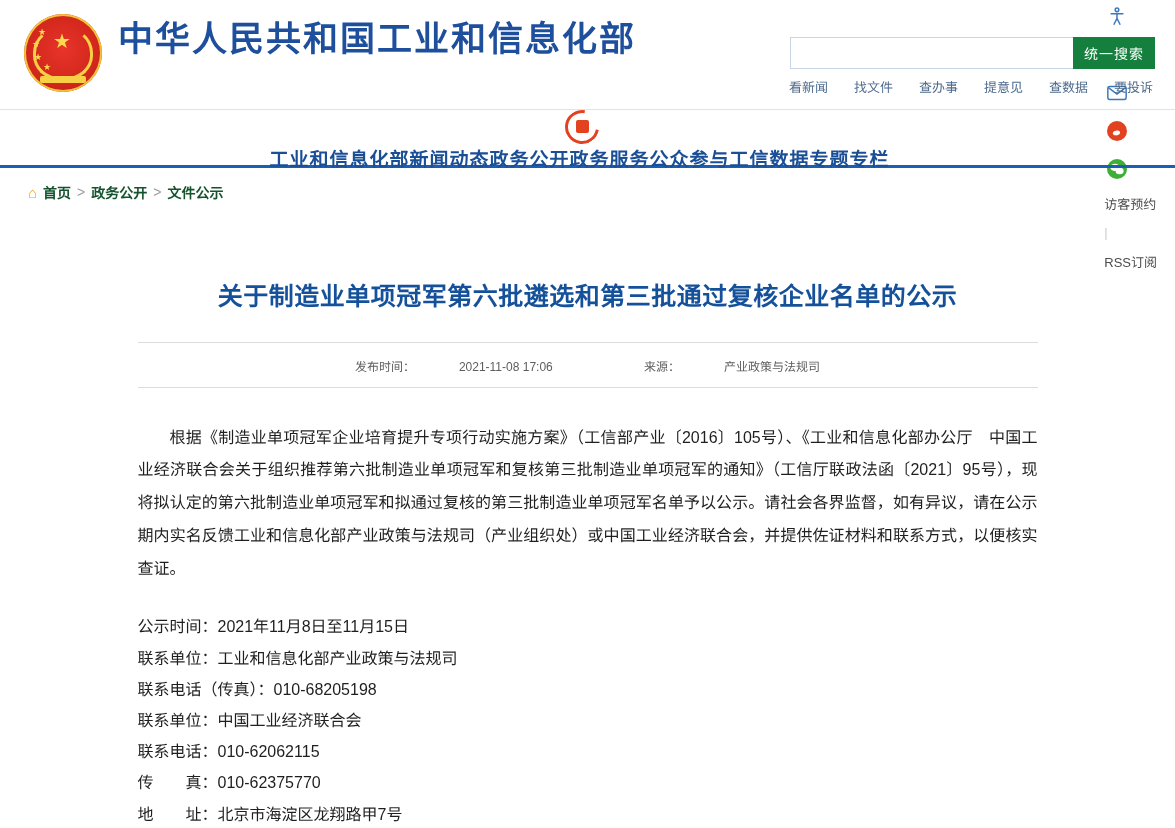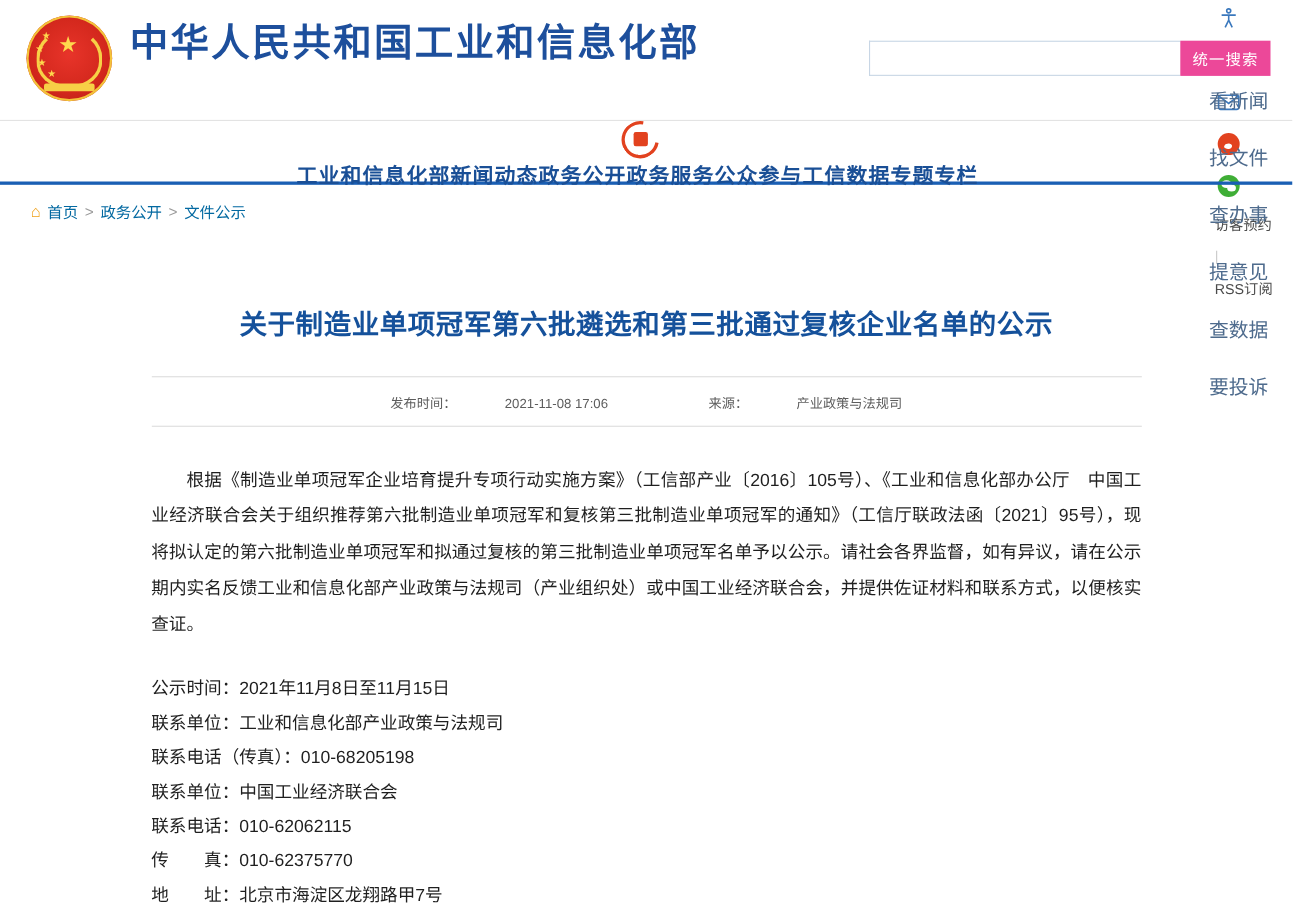--- a/index.html
+++ b/index.html
@@ -105,36 +105,35 @@
     width: 283px; height: 32px;
     border: 1px solid #c8d6e5;
     border-right: none;
     outline: none;
     padding: 0 8px;
     font-size: 13px;
     background: #fff;
   }
   .search-btn {
     width: 82px; height: 32px;
-    background: #ec4899;
+    background: #15803d;
     color: #fff;
     border: none;
     font-size: 14px;
     cursor: pointer;
     font-family: "Liberation Sans", sans-serif;
     letter-spacing: 1px;
   }
   .quicklinks {
     position: absolute;
     right: 22px; top: 77px;
     display: flex;
     gap: 26px;
-    font-size: 18px;
+    font-size: 13px;
     color: #4e6b8d;
-    flex-direction: column;
   }
   .quicklinks a { color: #4e6b8d; text-decoration: none; }
 
   
   .nav {
     height: 58px;
     border-bottom: 3px solid #1a5fb4;
     display: flex;
     align-items: center;
     padding-left: 20px;
@@ -178,21 +177,21 @@
   
   .crumb {
     display: flex;
     align-items: center;
     gap: 6px;
     padding: 14px 0 10px 28px;
     font-size: 14px;
     color: #555;
   }
   .crumb .home-ico { color: #f0a11a; font-size: 15px; }
-  .crumb a { color: #0369a1; text-decoration: none; }
+  .crumb a { color: #14532d; text-decoration: none; font-weight: bold; }
   .crumb .sep { color: #9a9a9a; }
 
   
   .article {
     width: 900px;
     margin: 0 auto;
     padding-top: 34px;
   }
   .art-title {
     text-align: center;

